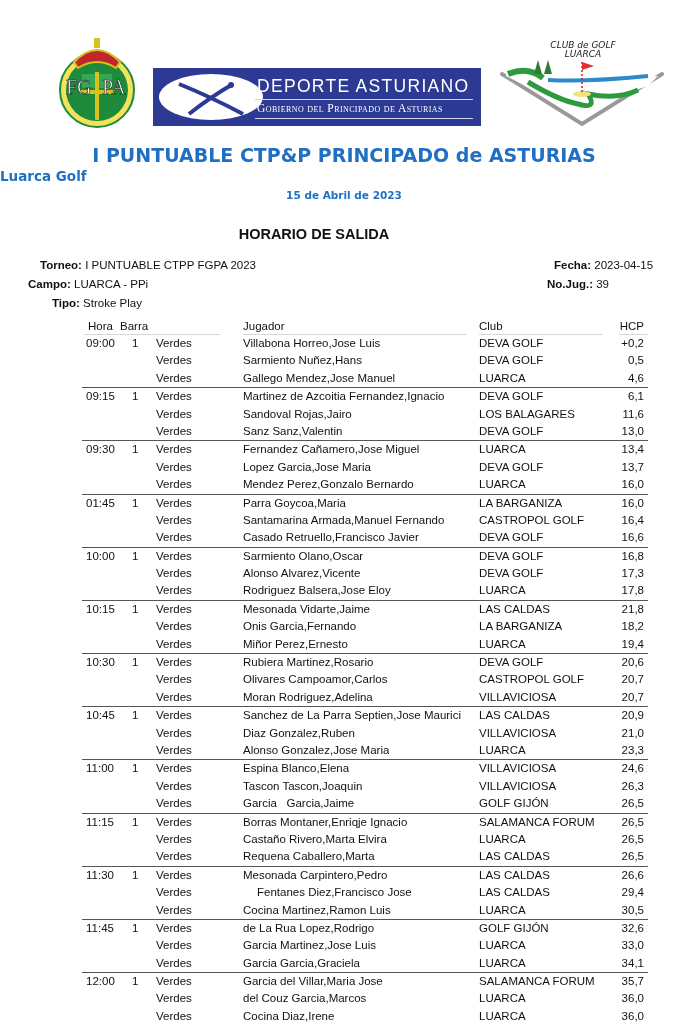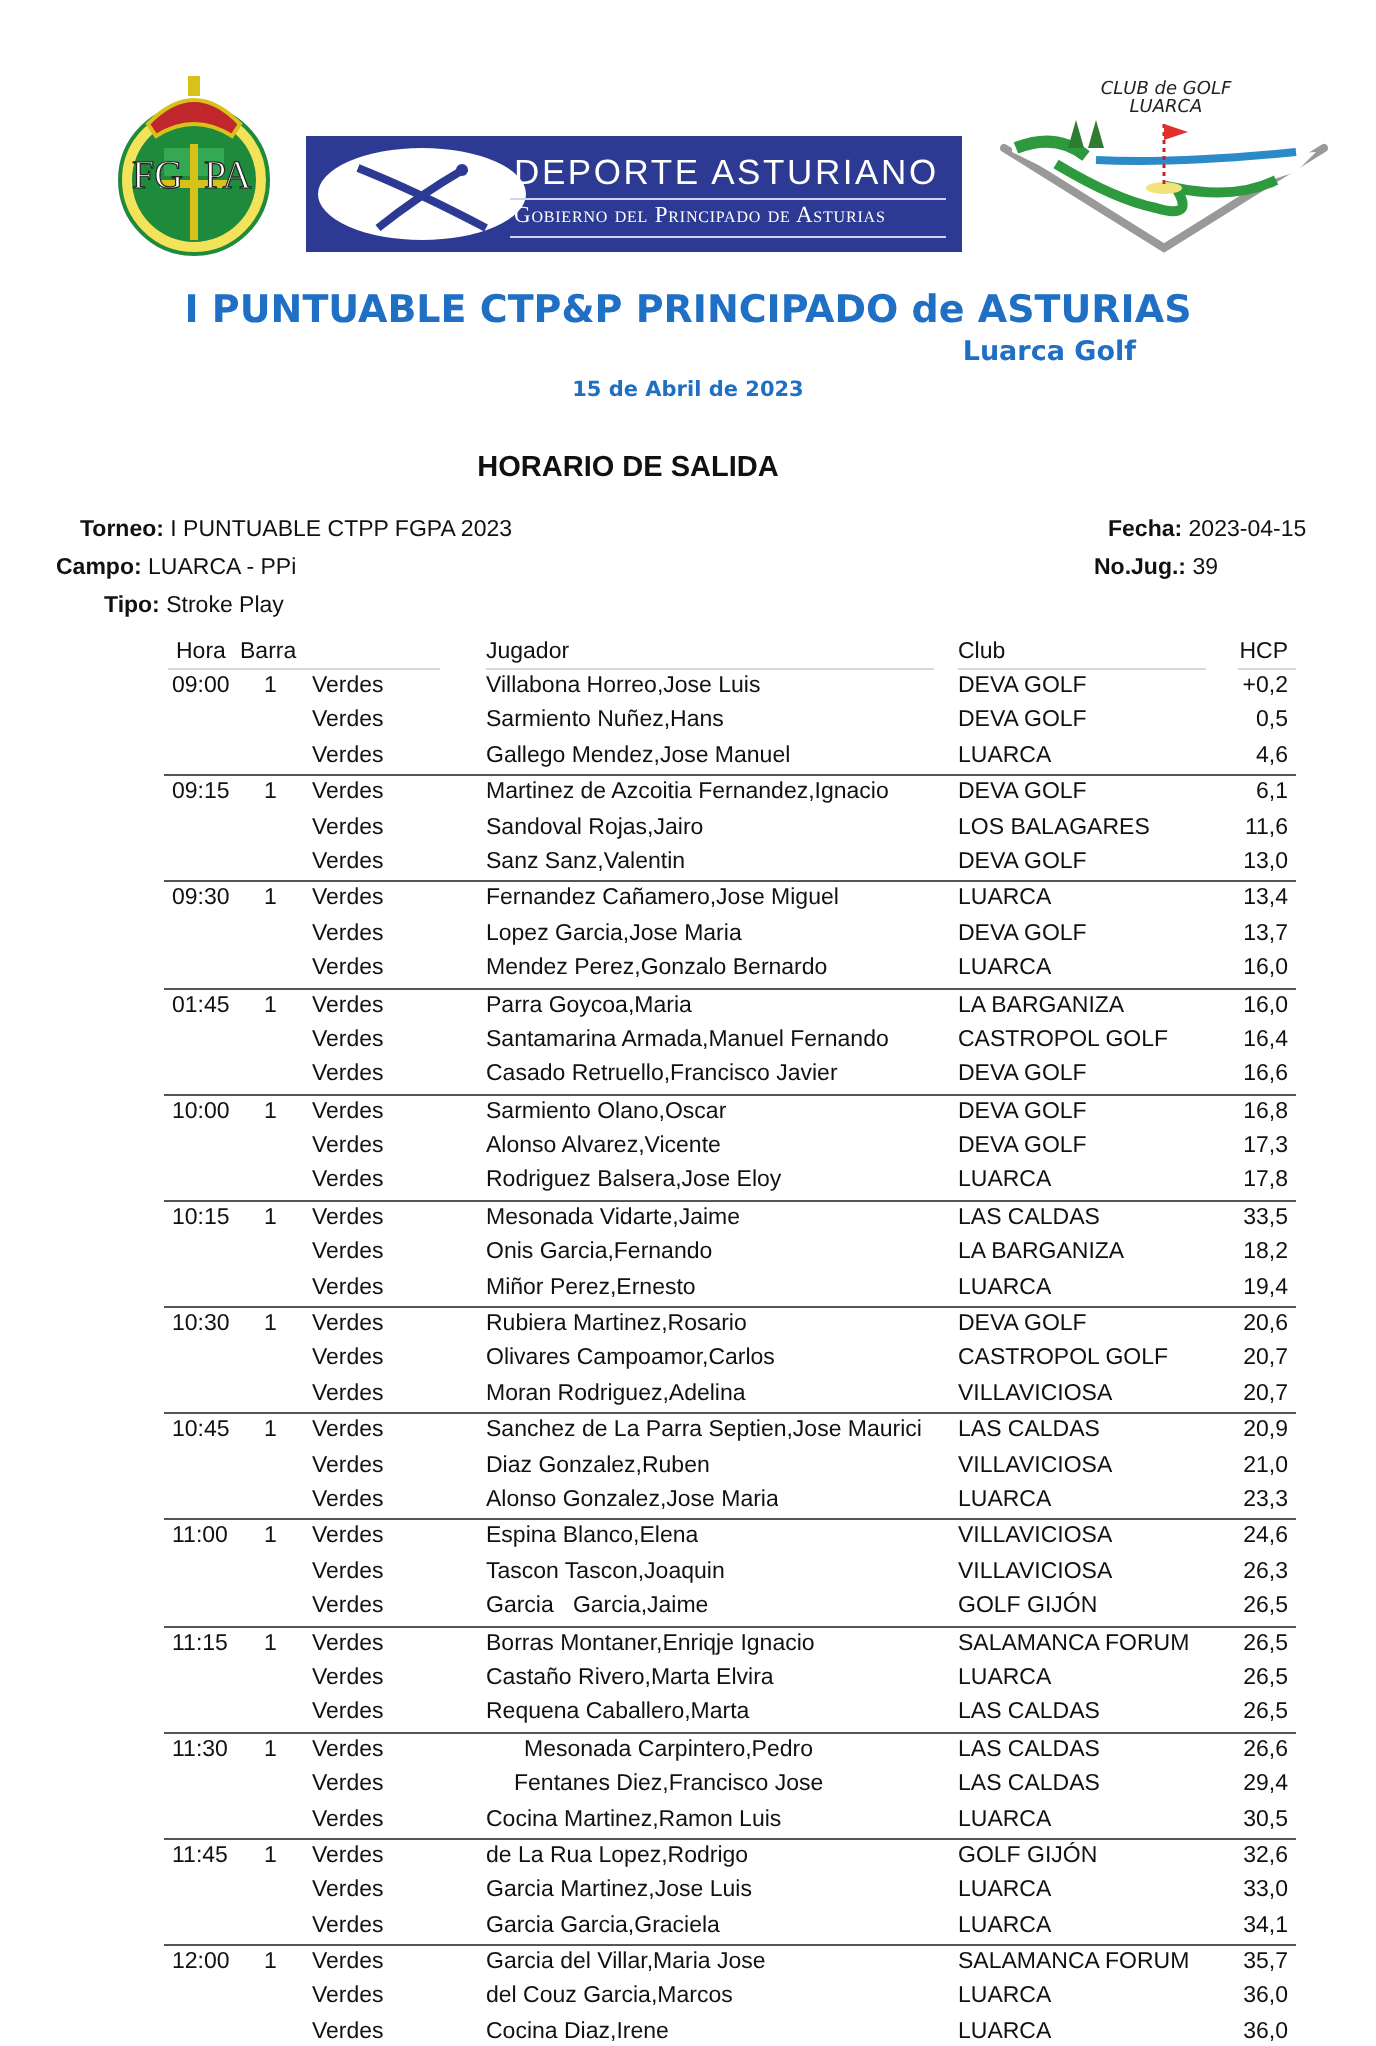--- a/index.html
+++ b/index.html
@@ -13,21 +13,21 @@
   #logo-deporte .ellipse { position:absolute; left:6px; top:6px; width:104px; height:46px; border-radius:50%; background:#fff; }
   #logo-deporte .t1 { position:absolute; left:104px; top:8px; color:#fff; font-size:17.5px; letter-spacing:1.3px; white-space:nowrap; }
   #logo-deporte .rule1 { position:absolute; left:102px; right:8px; top:31px; height:1px; background:#cfd3f0; }
   #logo-deporte .t2 { position:absolute; left:104px; top:34px; color:#fff; font-size:11.5px; font-variant:small-caps; letter-spacing:0.4px; white-space:nowrap; font-family:"Liberation Serif", serif; }
   #logo-deporte .rule2 { position:absolute; left:102px; right:8px; top:50px; height:1px; background:#cfd3f0; }
   #logo-club { left:498px; top:40px; width:170px; height:90px; }
   #logo-club .cap { position:absolute; left:40px; top:1px; width:90px; text-align:center; font-size:9px; line-height:9px; font-family:"DejaVu Sans", sans-serif; color:#222; font-style:italic; }
 
   
   .title-main { left:0; width:688px; top:144px; text-align:center; color:#1f6fc4; font-weight:bold; font-size:19px; font-family:"DejaVu Sans", sans-serif; }
-  .title-sub { left:16px; width:552px; top:168px; text-align:right; color:#1f6fc4; font-weight:bold; font-size:13.5px; font-family:"DejaVu Sans", sans-serif; }
+  .title-sub { left:0; width:552px; top:168px; text-align:left; color:#1f6fc4; font-weight:bold; font-size:13.5px; font-family:"DejaVu Sans", sans-serif; }
   .title-date { left:0; width:688px; top:189px; text-align:center; color:#1f6fc4; font-weight:bold; font-size:10.5px; font-family:"DejaVu Sans", sans-serif; }
   .title-horario { left:0; width:628px; top:226px; text-align:center; color:#111; font-weight:bold; font-size:14.5px; }
 
   
   .meta { font-size:11.5px; white-space:nowrap; }
   .meta b { font-weight:bold; }
 
   
   #schedule { left:82px; top:320px; width:566px; }
   .hdr { position:relative; height:15px; font-size:11.5px; }
@@ -243,21 +243,21 @@
           <span class="c-hcp">17,8</span>
         </div>
       </div>
       <div class="grp">
         <div class="row">
           <span class="c-hora">10:15</span>
           <span class="c-barra">1</span>
           <span class="c-tee">Verdes</span>
           <span class="c-jug" style="white-space: pre;">Mesonada Vidarte,Jaime</span>
           <span class="c-club">LAS CALDAS</span>
-          <span class="c-hcp">33,5</span>
+          <span class="c-hcp">21,8</span>
         </div>
         <div class="row">
           <span class="c-tee">Verdes</span>
           <span class="c-jug" style="white-space: pre;">Onis Garcia,Fernando</span>
           <span class="c-club">LA BARGANIZA</span>
           <span class="c-hcp">18,2</span>
         </div>
         <div class="row">
           <span class="c-tee">Verdes</span>
           <span class="c-jug" style="white-space: pre;">Miñor Perez,Ernesto</span>
@@ -351,21 +351,21 @@
           <span class="c-jug" style="white-space: pre;">Requena Caballero,Marta</span>
           <span class="c-club">LAS CALDAS</span>
           <span class="c-hcp">26,5</span>
         </div>
       </div>
       <div class="grp">
         <div class="row">
           <span class="c-hora">11:30</span>
           <span class="c-barra">1</span>
           <span class="c-tee">Verdes</span>
-          <span class="c-jug" style="white-space: pre; margin-left: 19px;">Mesonada Carpintero,Pedro</span>
+          <span class="c-jug" style="white-space: pre;">Mesonada Carpintero,Pedro</span>
           <span class="c-club">LAS CALDAS</span>
           <span class="c-hcp">26,6</span>
         </div>
         <div class="row">
           <span class="c-tee">Verdes</span>
           <span class="c-jug" style="white-space: pre; padding-left: 14px;">Fentanes Diez,Francisco Jose</span>
           <span class="c-club">LAS CALDAS</span>
           <span class="c-hcp">29,4</span>
         </div>
         <div class="row">

